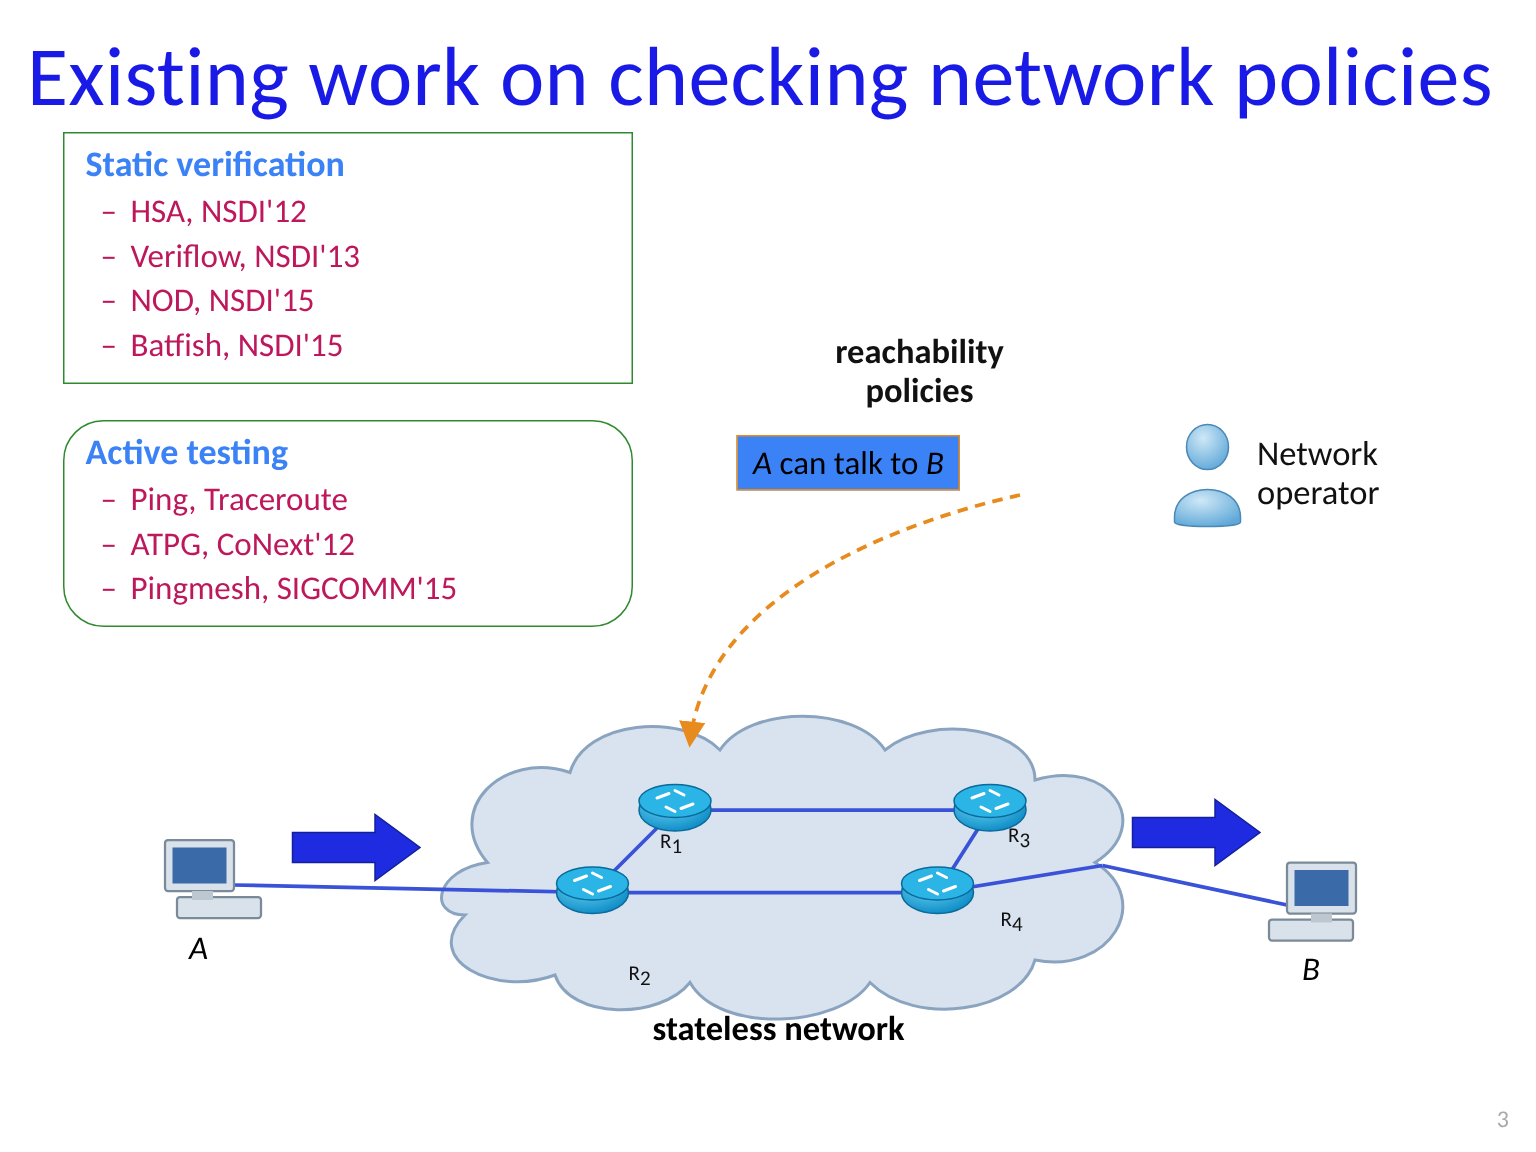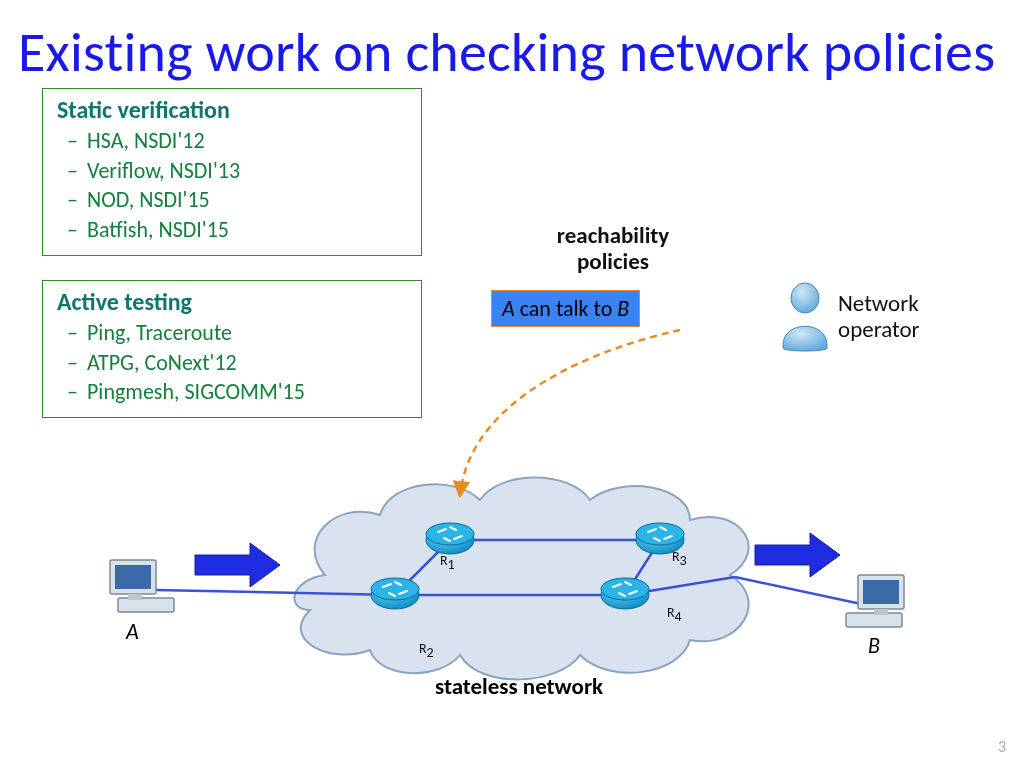--- a/index.html
+++ b/index.html
@@ -19,30 +19,30 @@
   }
   .box {
     border: 1px solid #2f8a2f;
     position: absolute;
     padding: 6px 14px 10px 14px;
     background: #fff;
   }
   .box-title {
     font-weight: 700;
     font-size: 24px;
-    color: #0f766e;
+    color: #3b82f6;
     margin-bottom: 2px;
   }
   .box ul {
     list-style: none;
     margin-left: 34px;
   }
   .box li {
     font-size: 22px;
-    color: #15803d;
+    color: #be185d;
     line-height: 1.35;
   }
   .box li::before {
     content: "–";
     display: inline-block;
     width: 20px;
     margin-left: -24px;
   }
   .label {
     position: absolute;
@@ -96,21 +96,21 @@
 <div class="box" style="left:42px; top:88px; width:380px;">
   <div class="box-title">Static verification</div>
   <ul>
     <li>HSA, NSDI'12</li>
     <li>Veriflow, NSDI'13</li>
     <li>NOD, NSDI'15</li>
     <li>Batfish, NSDI'15</li>
   </ul>
 </div>
 
-<div class="box" style="left:42px; top:280px; width:380px;">
+<div class="box" style="left:42px; top:280px; width:380px;border-radius:27px;">
   <div class="box-title">Active testing</div>
   <ul>
     <li>Ping, Traceroute</li>
     <li>ATPG, CoNext'12</li>
     <li>Pingmesh, SIGCOMM'15</li>
   </ul>
 </div>
 
 <div class="label bold" style="left:533px; top:222px; text-align:center; width:160px; line-height:1.15;">
   <span>reachability</span><br>

